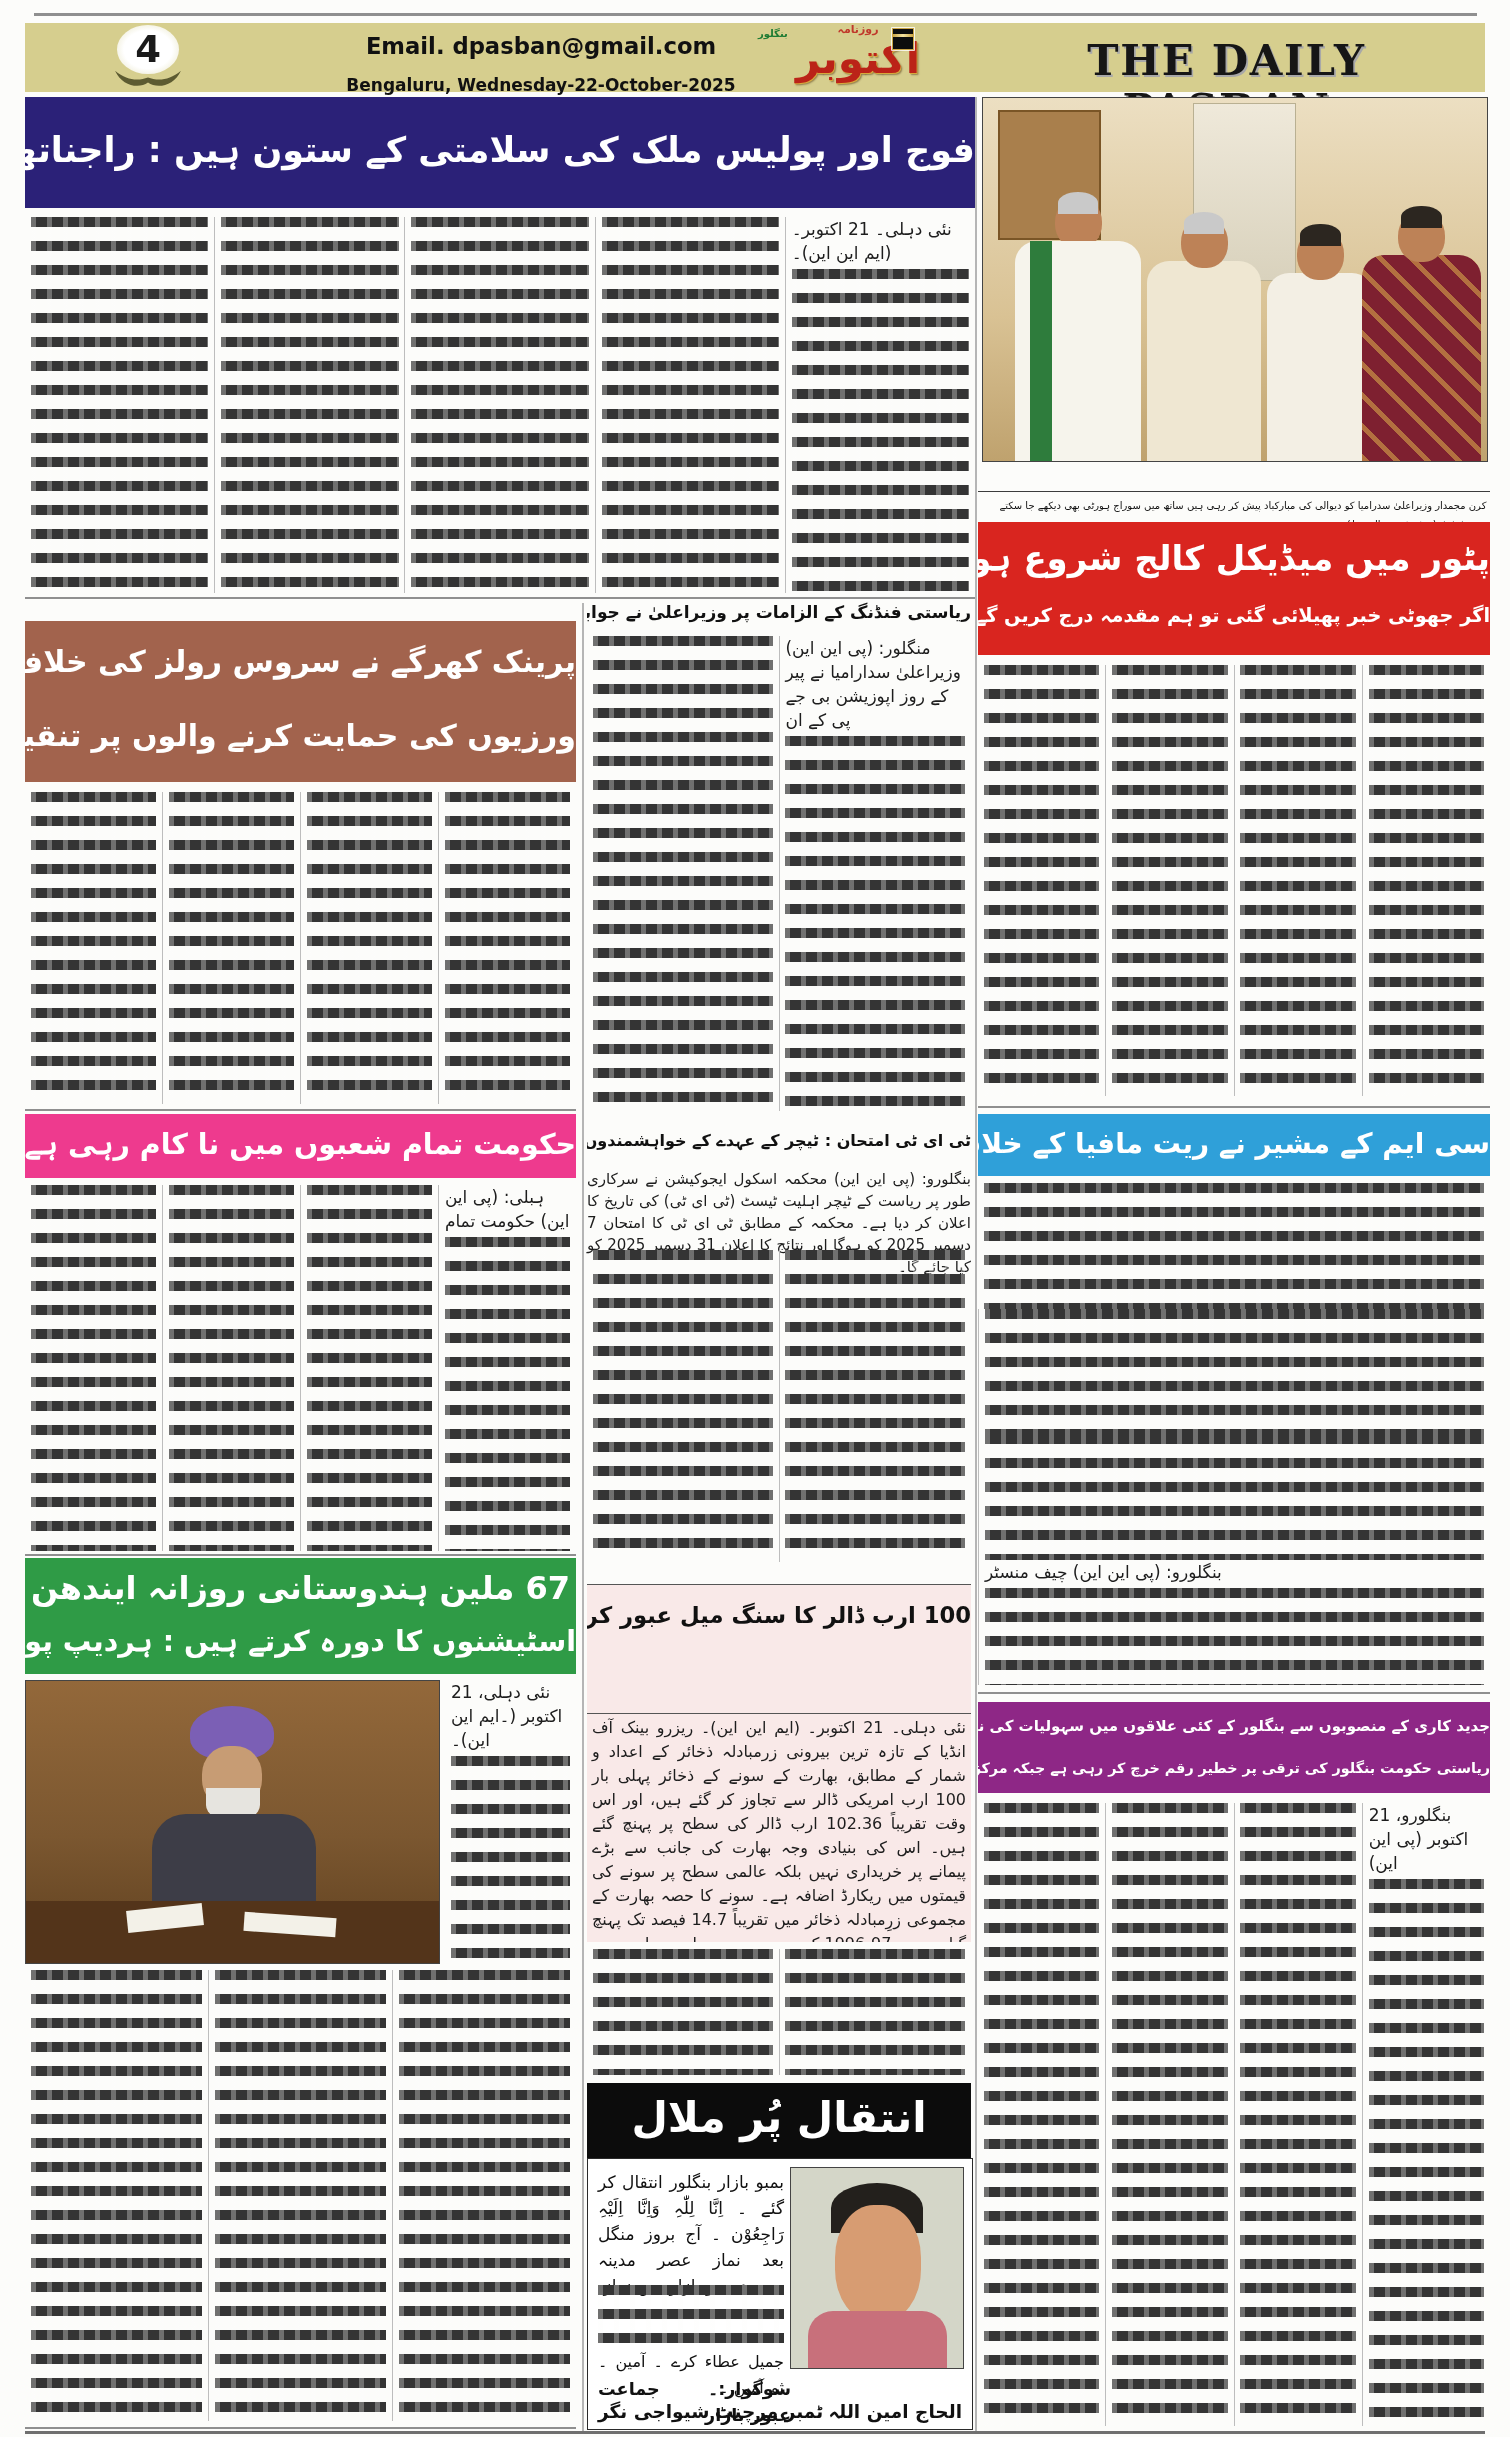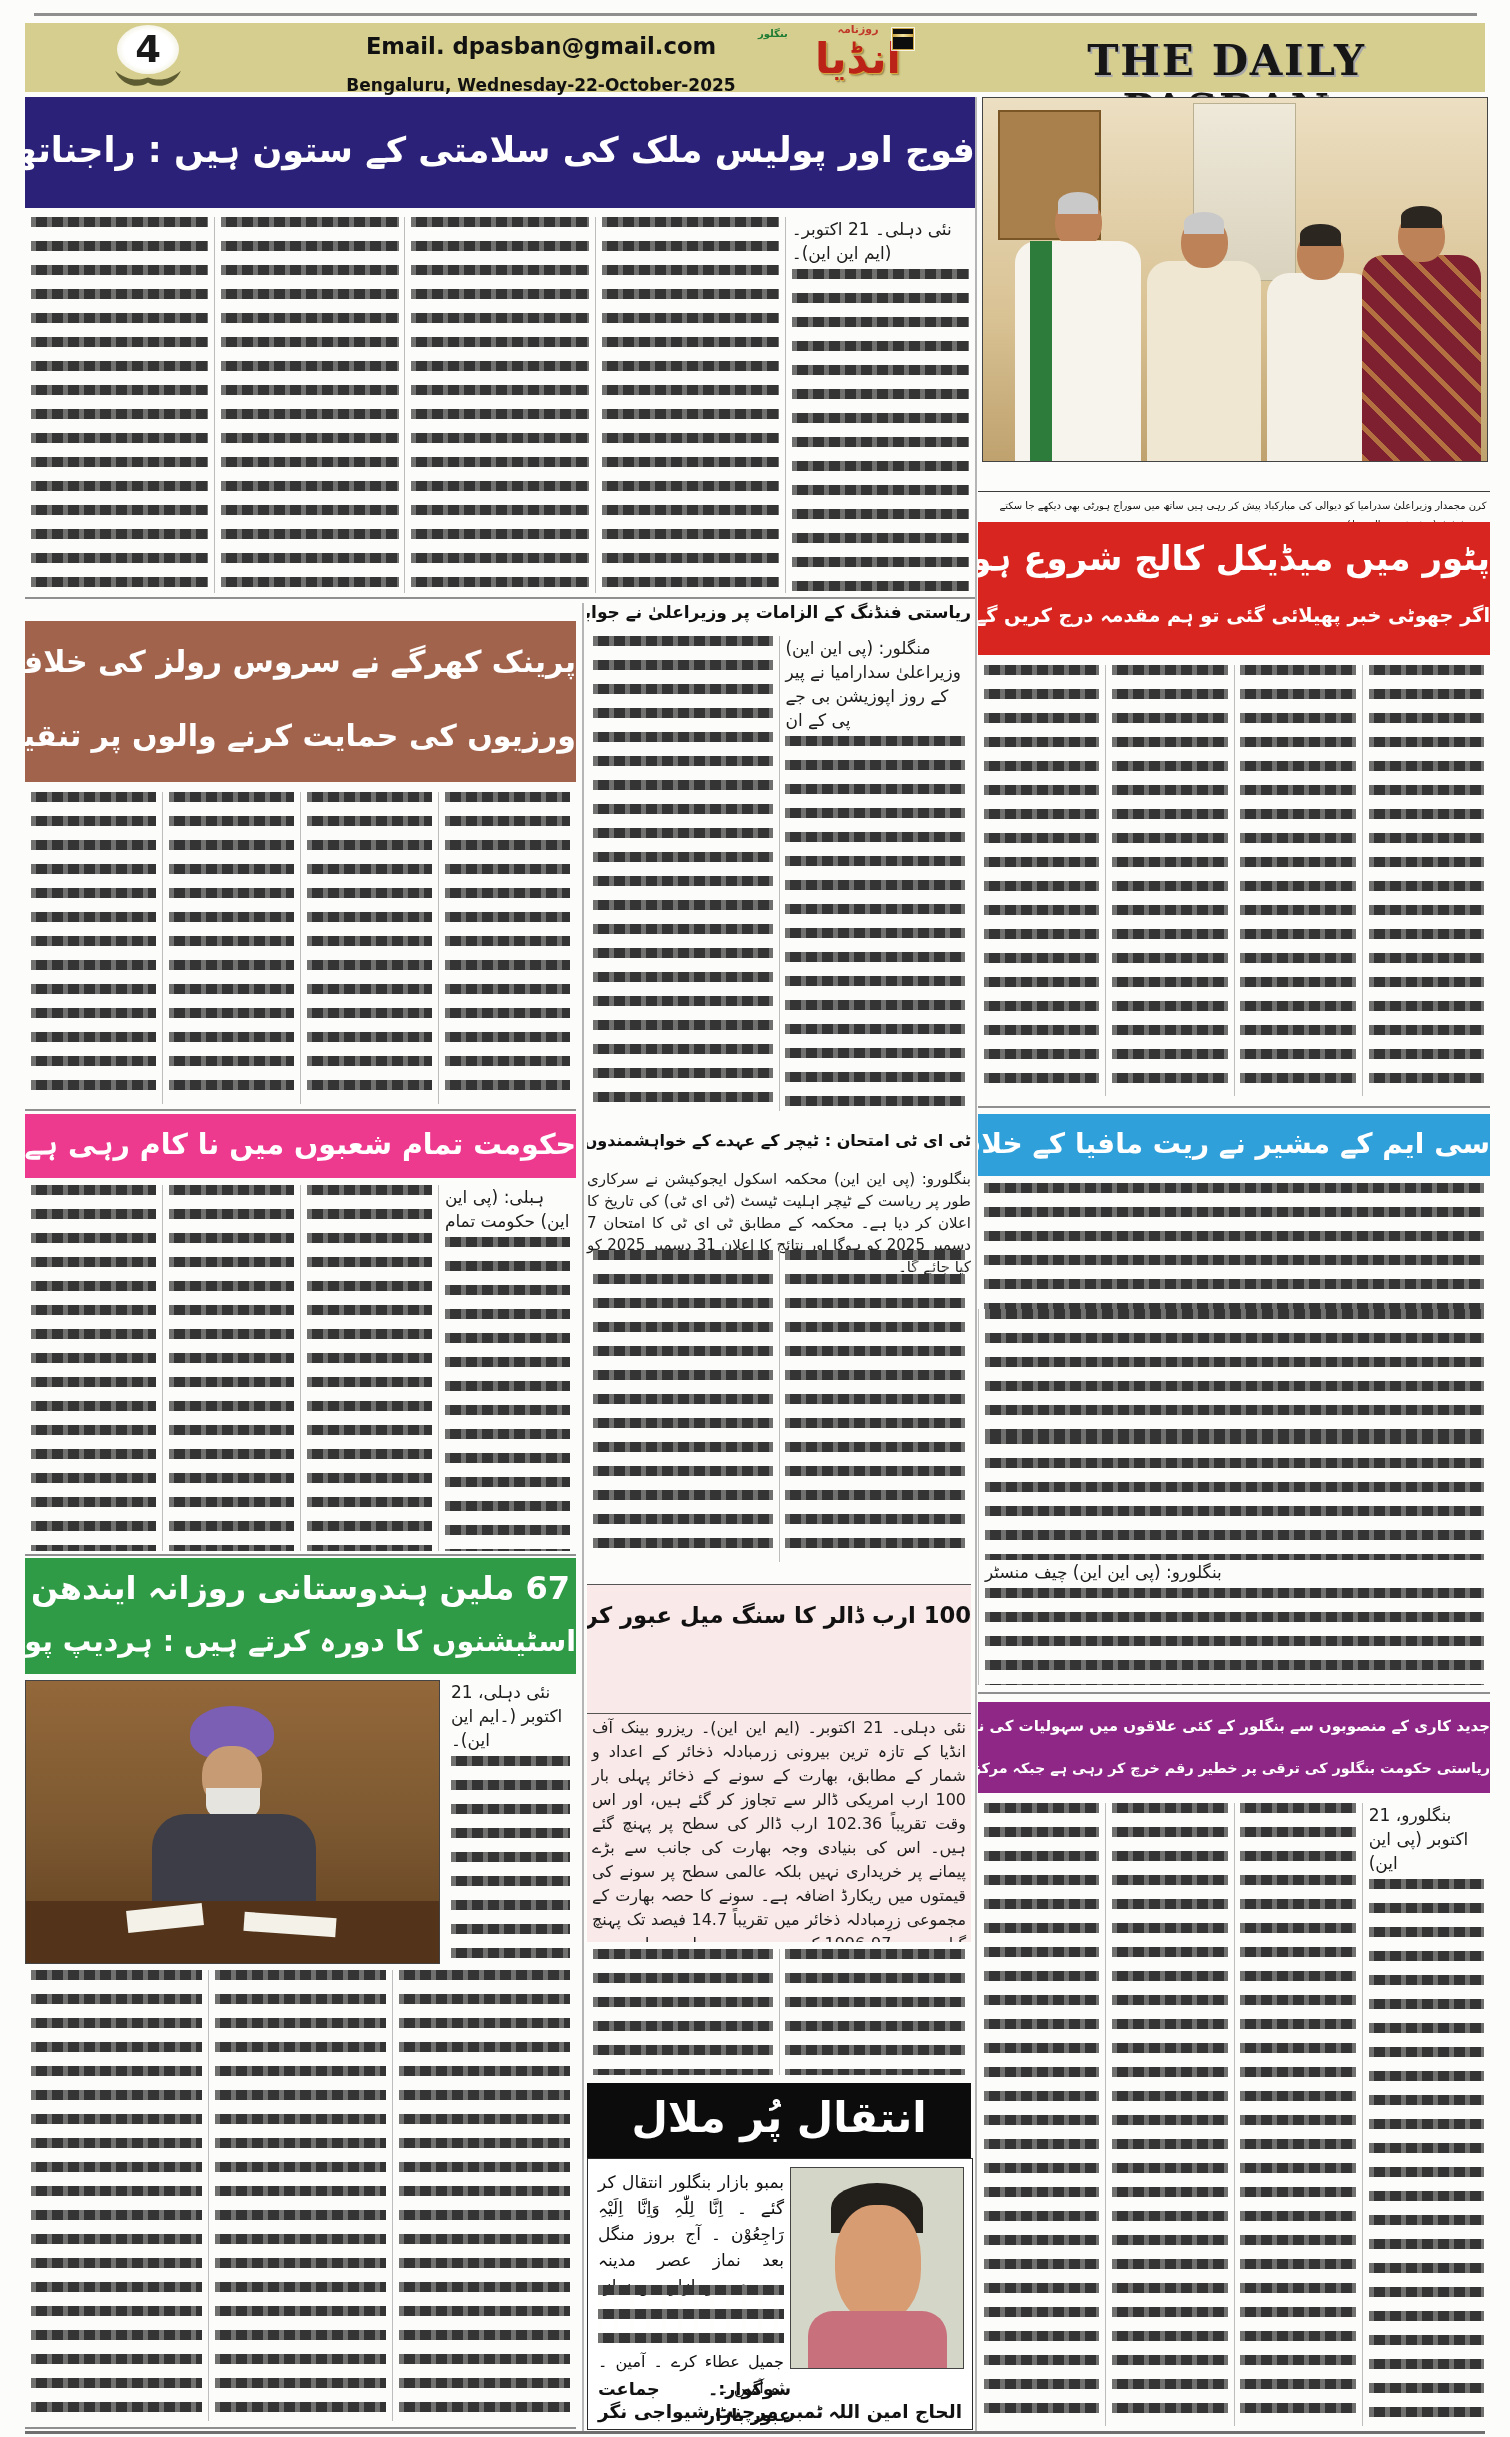--- a/index.html
+++ b/index.html
@@ -92,21 +92,21 @@
         <path d="M6 2 C14 20, 34 24, 45 16 C56 24, 76 20, 84 2 C70 14, 56 14, 45 10 C34 14, 20 14, 6 2 Z" fill="#5d5b31"></path>
       </svg>
     </div>
     <div class="mailblk">
       <div class="m1">Email. dpasban@gmail.com</div>
       <div class="m2">Bengaluru, Wednesday-22-October-2025</div>
     </div>
     <div class="logo">
       <span class="city">بنگلور</span>
       <div class="rt">روزنامہ</div>
-      <div class="nm">انڈیا</div>
+      <div class="nm">اکتوبر</div>
       <div class="kaaba"></div>
     </div>
     <div class="masthead">THE DAILY PASBAN</div>
   </div>
 
   <div class="hbox" style="left:25px;top:97px;width:950px;height:111px;background:#2b2178;">
     <div class="l" style="font-size:35px;line-height:107px;">فوج اور پولیس ملک کی سلامتی کے ستون ہیں : راجناتھ سنگھ</div>
   </div>
 
   <div class="photo p-meet" style="left:982px;top:97px;width:504px;height:363px;">

